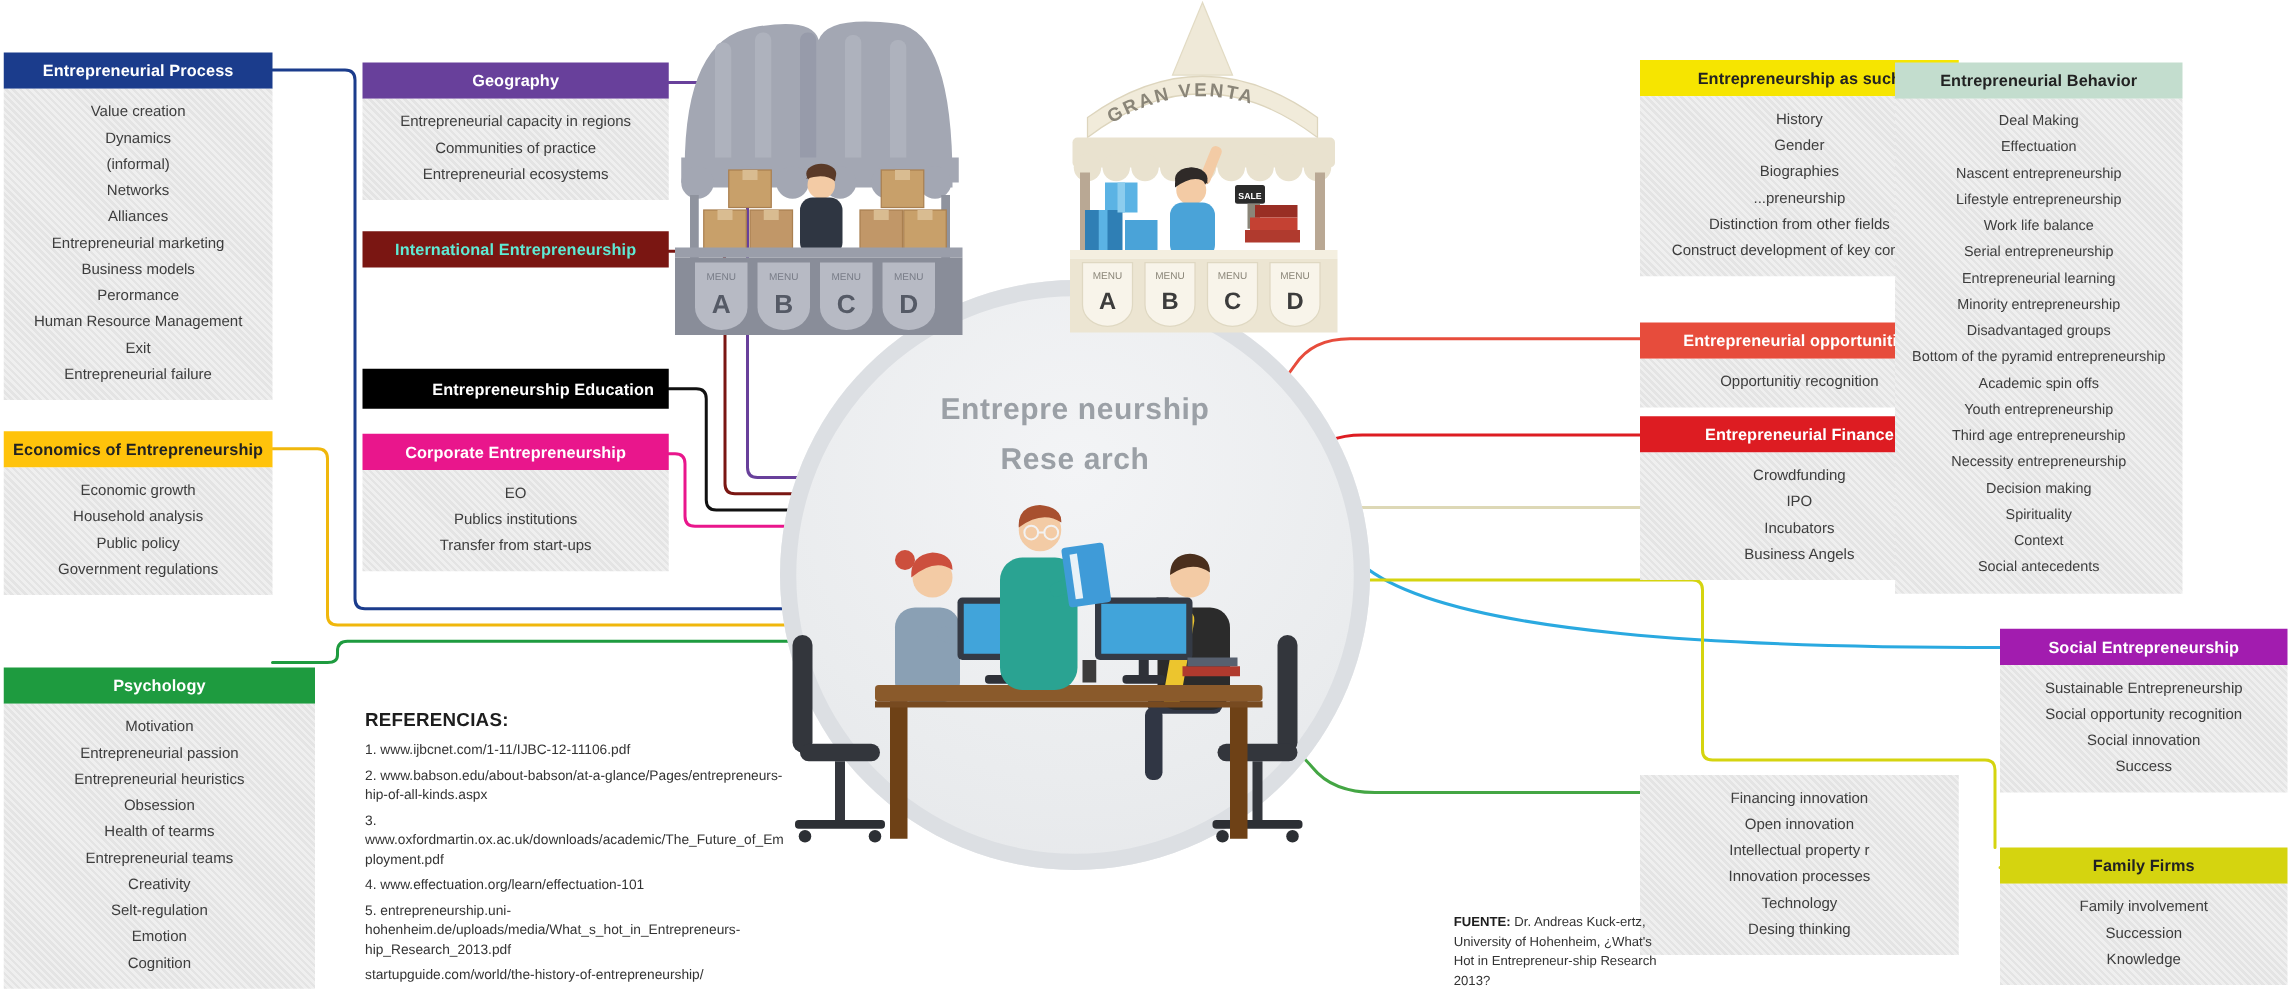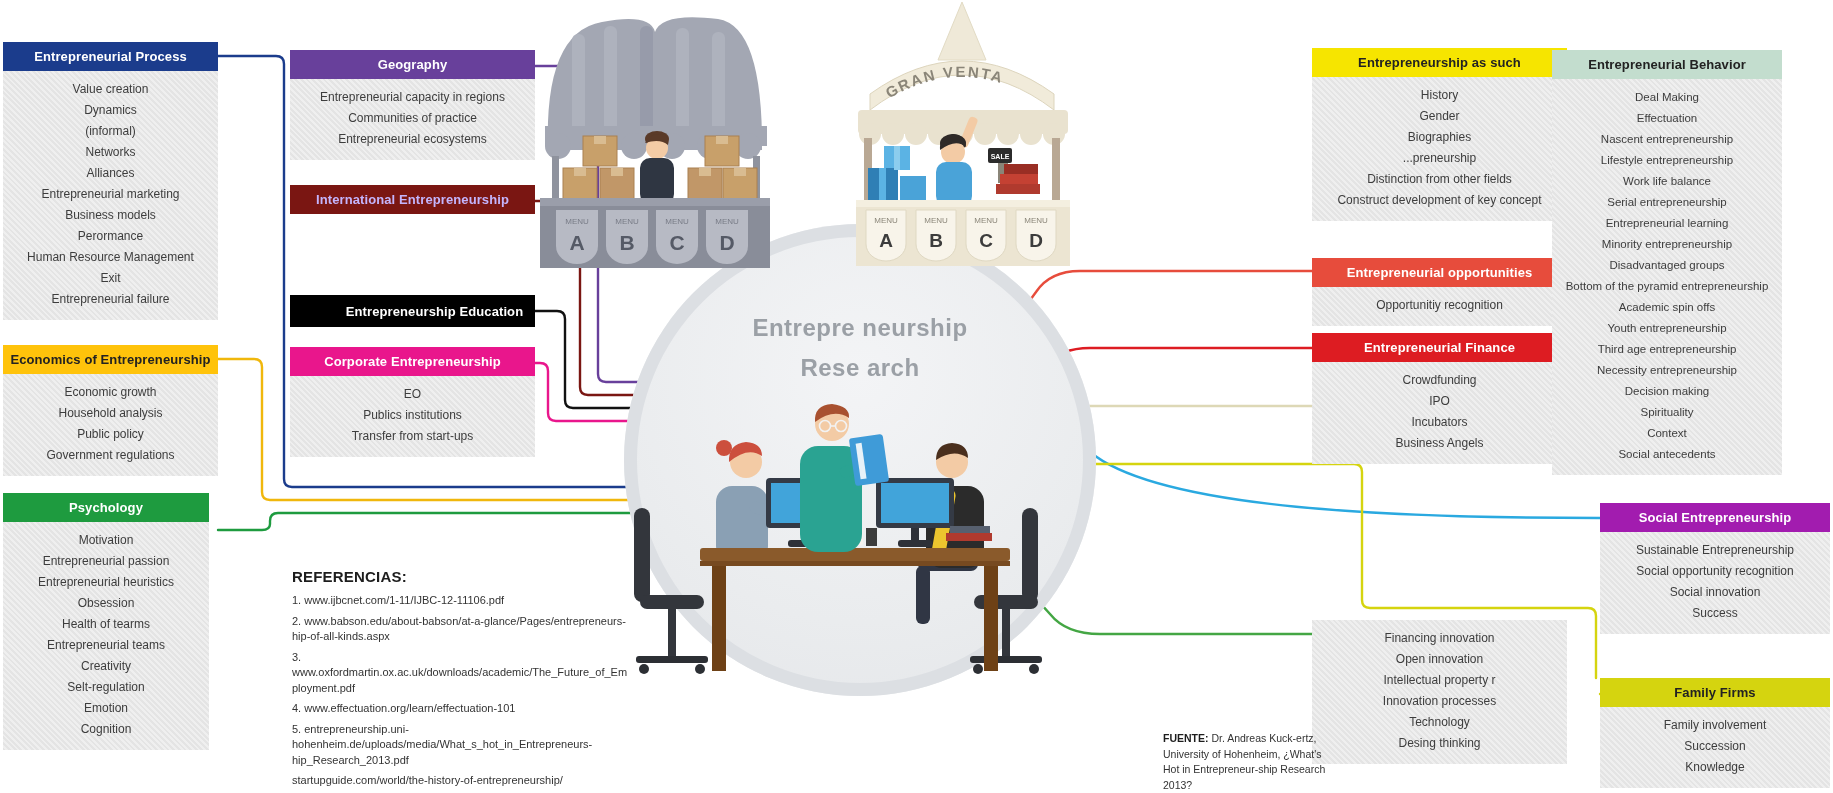--- a/index.html
+++ b/index.html
@@ -264,21 +264,21 @@
   </div>
   <div class="box" style="left:3px;top:345px;width:215px">
     <div class="hdr" style="background: rgb(255, 195, 11); color: rgb(34, 34, 34);">Economics of Entrepreneurship</div>
     <div class="bod">
         <div class="item">Economic growth</div>
         <div class="item">Household analysis</div>
         <div class="item">Public policy</div>
         <div class="item">Government regulations</div>
       </div>
   </div>
-  <div class="box" style="left:3px;top:493px;width:206px">
+  <div class="box" style="left:3px;top:534px;width:249px">
     <div class="hdr" style="background: rgb(30, 155, 63); color: rgb(255, 255, 255);">Psychology</div>
     <div class="bod">
         <div class="item">Motivation</div>
         <div class="item">Entrepreneurial passion</div>
         <div class="item">Entrepreneurial heuristics</div>
         <div class="item">Obsession</div>
         <div class="item">Health of tearms</div>
         <div class="item">Entrepreneurial teams</div>
         <div class="item">Creativity</div>
         <div class="item">Selt-regulation</div>
@@ -289,21 +289,21 @@
 
   <div class="box" style="left:290px;top:50px;width:245px">
     <div class="hdr" style="background: rgb(104, 64, 155); color: rgb(255, 255, 255);">Geography</div>
     <div class="bod">
         <div class="item">Entrepreneurial capacity in regions</div>
         <div class="item">Communities of practice</div>
         <div class="item">Entrepreneurial ecosystems</div>
       </div>
   </div>
   <div class="box" style="left:290px;top:185px;width:245px">
-    <div class="hdr" style="background: rgb(122, 22, 18); color: #c4b5fd;">International Entrepreneurship</div>
+    <div class="hdr" style="background: rgb(122, 22, 18); color: #5eead4;">International Entrepreneurship</div>
   </div>
   <div class="box" style="left:290px;top:295px;width:245px">
     <div class="hdr" style="height: 32px; background: rgb(0, 0, 0); color: rgb(255, 255, 255); padding-left: 44px;">Entrepreneurship Education</div>
   </div>
   <div class="box" style="left:290px;top:347px;width:245px">
     <div class="hdr" style="background: rgb(233, 22, 140); color: rgb(255, 255, 255);">Corporate Entrepreneurship</div>
     <div class="bod">
         <div class="item">EO</div>
         <div class="item">Publics institutions</div>
         <div class="item">Transfer from start-ups</div>
@@ -340,21 +340,21 @@
     <div class="bod">
         <div class="item">Financing innovation</div>
         <div class="item">Open innovation</div>
         <div class="item">Intellectual property r</div>
         <div class="item">Innovation processes</div>
         <div class="item">Technology</div>
         <div class="item">Desing thinking</div>
       </div>
   </div>
 
-  <div class="box" style="left:1552px;top:50px;width:230px">
+  <div class="box" style="left:1516px;top:50px;width:230px">
     <div class="hdr" style="background: rgb(195, 221, 206); color: rgb(34, 34, 34);">Entrepreneurial Behavior</div>
     <div class="bod tight">
         <div class="item">Deal Making</div>
         <div class="item">Effectuation</div>
         <div class="item">Nascent entrepreneurship</div>
         <div class="item">Lifestyle entrepreneurship</div>
         <div class="item">Work life balance</div>
         <div class="item">Serial entrepreneurship</div>
         <div class="item">Entrepreneurial learning</div>
         <div class="item">Minority entrepreneurship</div>

